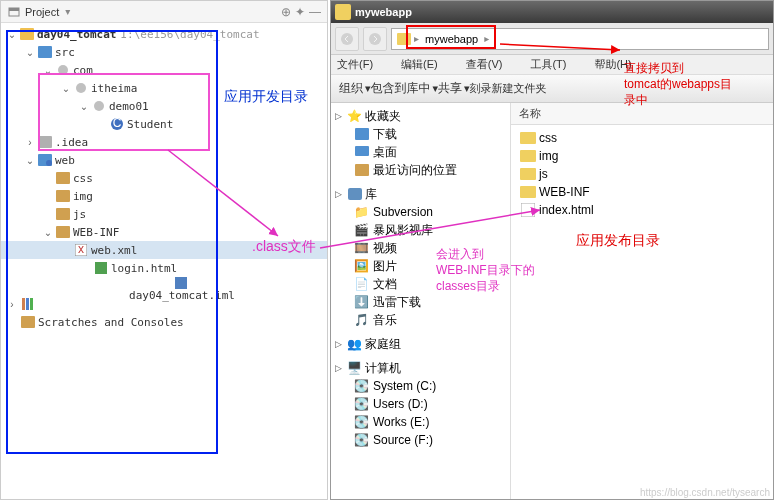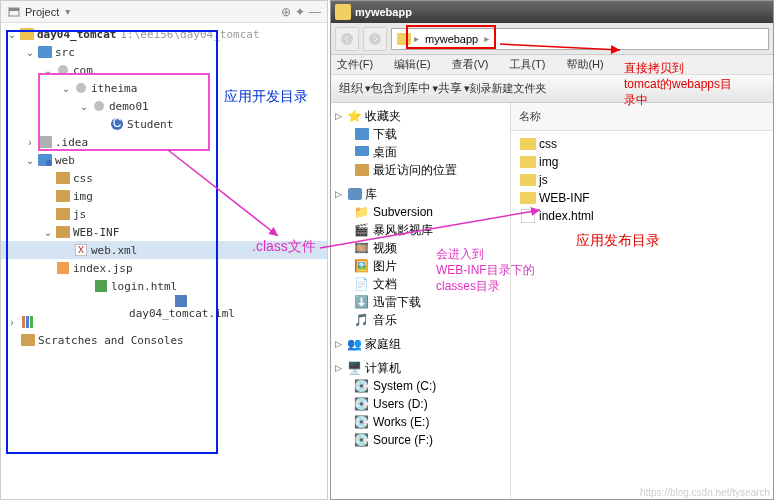--- a/index.html
+++ b/index.html
@@ -28,30 +28,30 @@
 .title-bar-text { color: #fff; font-weight: bold; font-size: 11px; }
 
 .nav-bar { height: 32px; background: #e8e8e8; display: flex; align-items: center; padding: 0 4px; gap: 4px; border-bottom: 1px solid #ccc; }
 .nav-btn { width: 24px; height: 24px; border: 1px solid #bbb; border-radius: 2px; background: #f5f5f5; opacity: 0.5; display: flex; align-items: center; justify-content: center; }
 .breadcrumb { flex: 1; height: 22px; border: 1px solid #aaa; background: #fff; display: flex; align-items: center; padding: 0 4px; }
 .breadcrumb-item { display: flex; align-items: center; padding: 0 6px; font-size: 11px; }
 .breadcrumb-sep { color: #888; font-size: 10px; }
 
 .box-red-bc { position: absolute; left: 406px; top: 25px; width: 90px; height: 24px; border: 2px solid #e00; pointer-events: none; }
 
-.menu-bar { height: 20px; background: #f0f0f0; display: flex; align-items: center; padding: 0 6px; gap: 21px; border-bottom: 1px solid #ddd; }
+.menu-bar { height: 20px; background: #f0f0f0; display: flex; align-items: center; padding: 0 6px; gap: 28px; border-bottom: 1px solid #ddd; }
 .menu-item { font-size: 11px; color: #333; cursor: pointer; }
 
 .tool-bar { height: 28px; background: linear-gradient(#fafafa, #e5e5e5); display: flex; align-items: center; padding: 0 8px; border-bottom: 1px solid #ccc; }
 .tool-item { font-size: 11px; color: #333; cursor: pointer; display: flex; align-items: center; gap: 2px; }
 
 .content { position: absolute; top: 102px; bottom: 0; left: 0; right: 0; display: flex; background: #fff; }
 .nav-pane { width: 180px; border-right: 1px solid #ddd; padding: 4px; overflow: hidden; }
 .file-pane { flex: 1; padding: 0; overflow: hidden; }
-.file-header { height: 28px; border-bottom: 1px solid #ddd; display: flex; align-items: center; padding: 0 8px; background: #f7f7f7; }
+.file-header { height: 22px; border-bottom: 1px solid #ddd; display: flex; align-items: center; padding: 0 8px; background: #f7f7f7; }
 .file-header-col { font-size: 11px; color: #444; }
 .file-list { padding: 4px; }
 .file-row { display: flex; align-items: center; height: 18px; padding: 0 4px; }
 .file-row .tree-icon { width: 18px; }
 
 .nav-group { margin-bottom: 6px; }
 .nav-group-title { display: flex; align-items: center; height: 18px; font-size: 11px; cursor: pointer; }
 .nav-group-title .arrow { width: 12px; font-size: 9px; color: #555; }
 .nav-item { display: flex; align-items: center; height: 18px; padding-left: 18px; font-size: 11px; cursor: pointer; }
 .nav-item .tree-icon { width: 18px; }
@@ -197,28 +197,20 @@
     </div>
     <div class="tree-row sel" style="padding-left:72px;">
       <span class="tree-icon">
           <svg width="12" height="12">
             <rect width="12" height="12" fill="#fff" stroke="#888"></rect>
             <text x="6" y="9" font-size="7" fill="#c04040" text-anchor="middle">x</text>
           </svg>
         </span>
       <span class="tree-label">web.xml</span>
     </div>
-    <div class="tree-row" style="padding-left:54px;">
-      <span class="tree-icon">
-          <svg width="12" height="12">
-            <rect width="12" height="12" fill="#f0a050"></rect>
-          </svg>
-        </span>
-      <span class="tree-label">index.jsp</span>
-    </div>
     <div class="tree-row" style="padding-left:54px;margin-left:38px;">
       <span class="tree-icon">
           <svg width="12" height="12">
             <rect width="12" height="12" fill="#50a050"></rect>
           </svg>
         </span>
       <span class="tree-label">login.html</span>
     </div>
     <div class="tree-row" style="padding-left:36px;flex-direction:column;">
       <span class="tree-icon">

